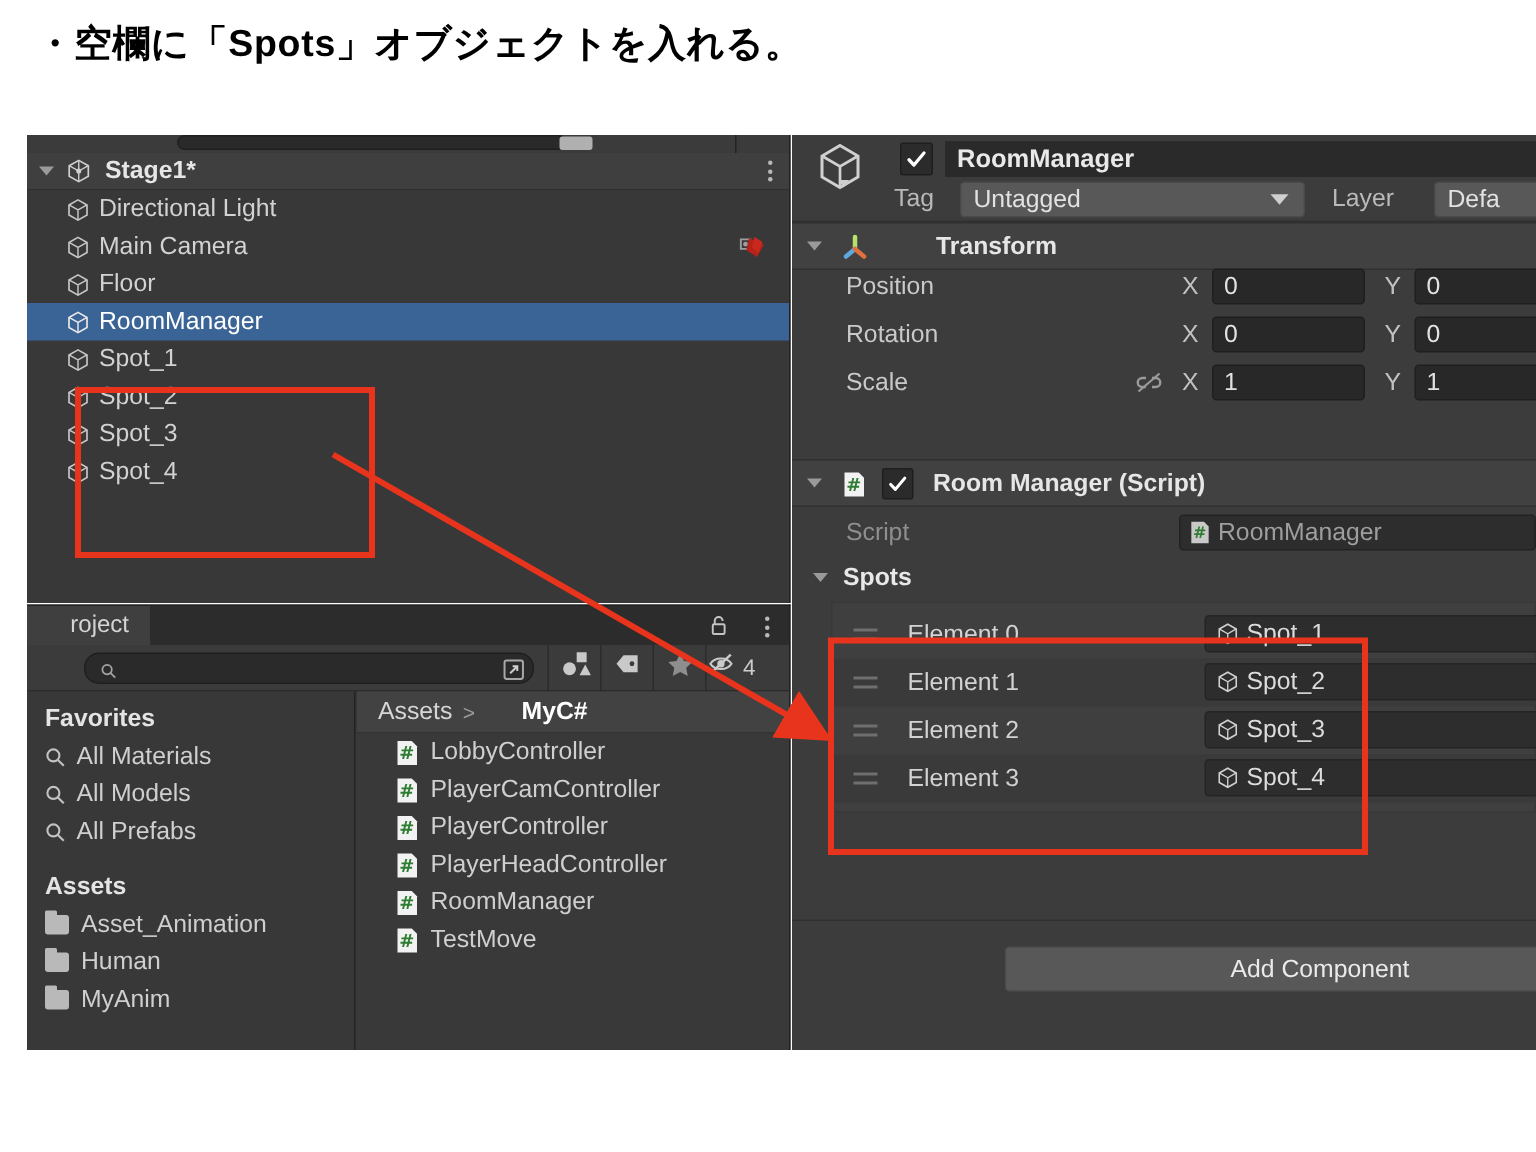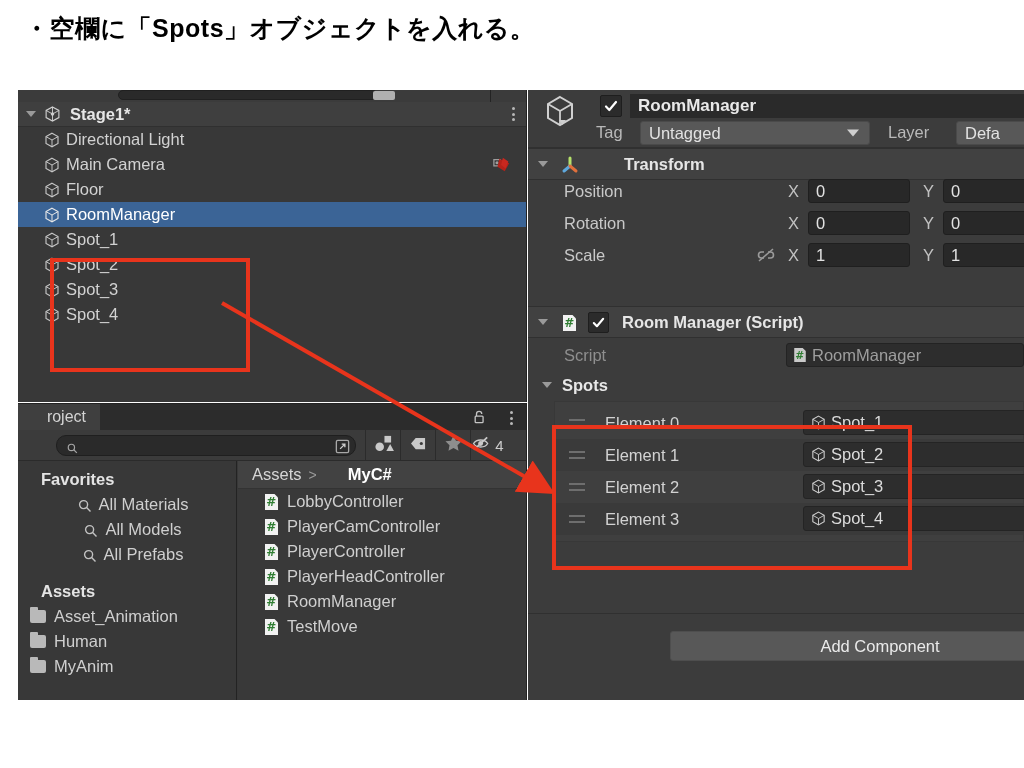--- a/index.html
+++ b/index.html
@@ -162,25 +162,25 @@
   .proj-body { position: absolute; left: 0; top: 57px; width: 509px; height: 240px; }
   .proj-left {
     position: absolute; left: 0; top: 0; width: 219px; height: 240px;
     background: #383838;
     border-right: 1px solid #232323;
     padding-top: 6px;
     overflow: hidden;
   }
   .fav-head {
     color: #e4e4e4; font-size: 16.5px; font-weight: bold;
-    padding-left: 23px; height: 25px; display: flex; align-items: center;
+    padding-left: 12px; height: 25px; display: flex; align-items: center;
   }
   .fav-row {
     height: 25px; display: flex; align-items: center;
-    padding-left: 12px; color: #cfcfcf; font-size: 16.5px; justify-content: center;
+    padding-left: 12px; color: #cfcfcf; font-size: 16.5px;
   }
   .fav-row .srch { width: 14px; height: 14px; margin-right: 7px; flex: none; }
   .fold-row {
     height: 25px; display: flex; align-items: center;
     padding-left: 12px; color: #cfcfcf; font-size: 16.5px;
   }
   .folder-ico {
     width: 16px; height: 13px; margin-right: 8px; flex: none;
     background: #b9b9b9; border-radius: 1px 2px 2px 2px;
     position: relative;

